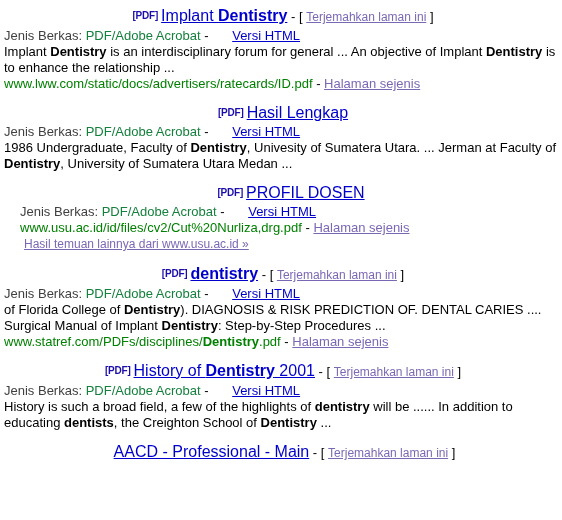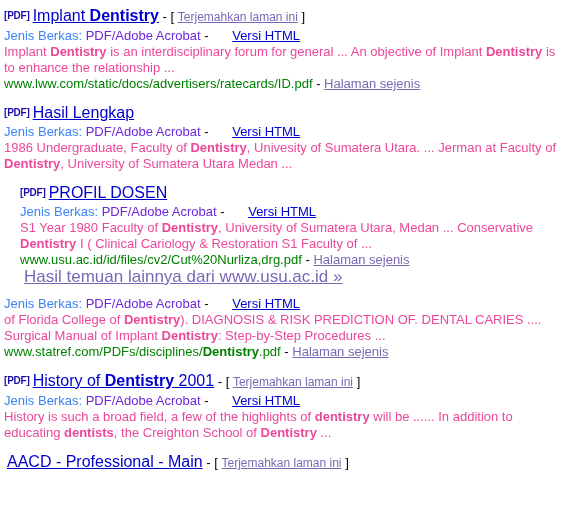--- a/index.html
+++ b/index.html
@@ -23,20 +23,21 @@
     margin: 0 0 11px 0;
     padding: 0 0 0 4px;
   }
   .result.indented {
     padding-left: 20px;
   }
   .title-line {
     line-height: 19px;
     white-space: nowrap;
     margin-bottom: 1px;
+    text-align: center;
   }
   .pdf-tag {
     font-size: 10px;
     font-weight: bold;
     color: #1a0dab;
     letter-spacing: -0.2px;
     vertical-align: 2px;
   }
   .title-link {
     color: #0000cc;
@@ -58,57 +59,57 @@
     color: #7b68b5;
     text-decoration: underline;
     font-size: 12px;
   }
   .filetype-line {
     line-height: 16px;
     font-size: 13px;
     white-space: nowrap;
   }
   .filetype-label {
-    color: #3b82f6;
+    color: #404040;
   }
   .filetype-value {
-    color: #6d28d9;
+    color: #15803d;
   }
   .sep {
     color: #000000;
   }
   .html-link {
     color: #0000cc;
     text-decoration: underline;
     margin-left: 20px;
   }
   .snippet {
     line-height: 16px;
     font-size: 13px;
-    color: #ec4899;
+    color: #000000;
   }
   .snippet b { font-weight: bold; }
   .url-line {
     line-height: 16px;
     font-size: 13px;
     white-space: nowrap;
   }
   .url {
     color: #008000;
     text-align: center;
   }
   .url b { font-weight: bold; color: #008000; }
   .similar-link {
     color: #7b68b5;
     text-decoration: underline;
     margin-top: 24px;
   }
   .more-results-line {
     line-height: 17px;
-    font-size: 17px;
+    font-size: 12px;
     padding-left: 4px;
   }
   .more-results-link {
     color: #7b68b5;
     text-decoration: underline;
   }
   .result.last-partial {
     margin-bottom: 0;
   }
 </style>
@@ -123,25 +124,25 @@
       <div class="url-line"><span class="url">www.lww.com/static/docs/advertisers/ratecards/ID.pdf</span> <span class="sep">-</span> <a class="similar-link" href="#">Halaman sejenis</a></div>
     </div>
     <div class="result">
       <div class="title-line"><span class="pdf-tag">[PDF]</span><a class="title-link" href="#">Hasil Lengkap</a></div>
       <div class="filetype-line"><span class="filetype-label">Jenis Berkas:</span> <span class="filetype-value">PDF/Adobe Acrobat</span> <span class="sep">-</span> <a class="html-link" href="#">Versi HTML</a></div>
       <div class="snippet">1986 Undergraduate, Faculty of <b>Dentistry</b>, Univesity of Sumatera Utara. ... Jerman at Faculty of <b>Dentistry</b>, University of Sumatera Utara Medan ...</div>
     </div>
     <div class="result indented">
       <div class="title-line"><span class="pdf-tag">[PDF]</span><a class="title-link" href="#">PROFIL DOSEN</a></div>
       <div class="filetype-line"><span class="filetype-label">Jenis Berkas:</span> <span class="filetype-value">PDF/Adobe Acrobat</span> <span class="sep">-</span> <a class="html-link" href="#">Versi HTML</a></div>
-      <div class="snippet">S1 Year 1980 Faculty of <b>Dentistry</b>, University of Sumatera Utara, Medan ... Conservative <b>Dentistry</b> I ( Clinical Cariology &amp; Restoration S1 Faculty of ...</div>
       <div class="url-line"><span class="url">www.usu.ac.id/id/files/cv2/Cut%20Nurliza,drg.pdf</span> <span class="sep">-</span> <a class="similar-link" href="#">Halaman sejenis</a></div>
       <div class="more-results-line"><a class="more-results-link" href="#">Hasil temuan lainnya dari www.usu.ac.id »</a></div>
     </div>
     <div class="result">
+      <div class="title-line"><span class="pdf-tag">[PDF]</span><a class="title-link all-bold" href="#"><b>dentistry</b></a> <span class="dash">-</span> <span class="bracket">[</span> <a class="translate-link" href="#">Terjemahkan laman ini</a> <span class="bracket">]</span></div>
       <div class="filetype-line"><span class="filetype-label">Jenis Berkas:</span> <span class="filetype-value">PDF/Adobe Acrobat</span> <span class="sep">-</span> <a class="html-link" href="#">Versi HTML</a></div>
       <div class="snippet">of Florida College of <b>Dentistry</b>). DIAGNOSIS &amp; RISK PREDICTION OF. DENTAL CARIES .... Surgical Manual of Implant <b>Dentistry</b>: Step-by-Step Procedures ...</div>
       <div class="url-line"><span class="url">www.statref.com/PDFs/disciplines/<b>Dentistry</b>.pdf</span> <span class="sep">-</span> <a class="similar-link" href="#">Halaman sejenis</a></div>
     </div>
     <div class="result">
       <div class="title-line"><span class="pdf-tag">[PDF]</span><a class="title-link" href="#">History of <b>Dentistry</b> 2001</a> <span class="dash">-</span> <span class="bracket">[</span> <a class="translate-link" href="#">Terjemahkan laman ini</a> <span class="bracket">]</span></div>
       <div class="filetype-line"><span class="filetype-label">Jenis Berkas:</span> <span class="filetype-value">PDF/Adobe Acrobat</span> <span class="sep">-</span> <a class="html-link" href="#">Versi HTML</a></div>
       <div class="snippet">History is such a broad field, a few of the highlights of <b>dentistry</b> will be ...... In addition to educating <b>dentists</b>, the Creighton School of <b>Dentistry</b> ...</div>
     </div>
     <div class="result last-partial">

